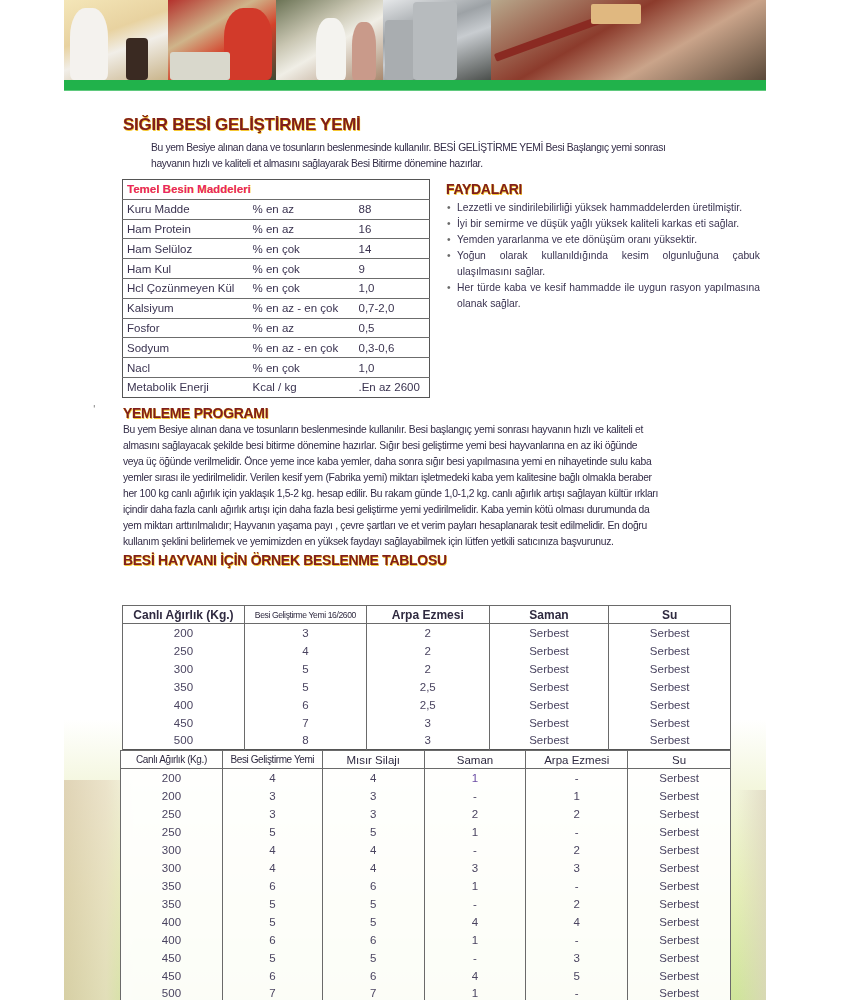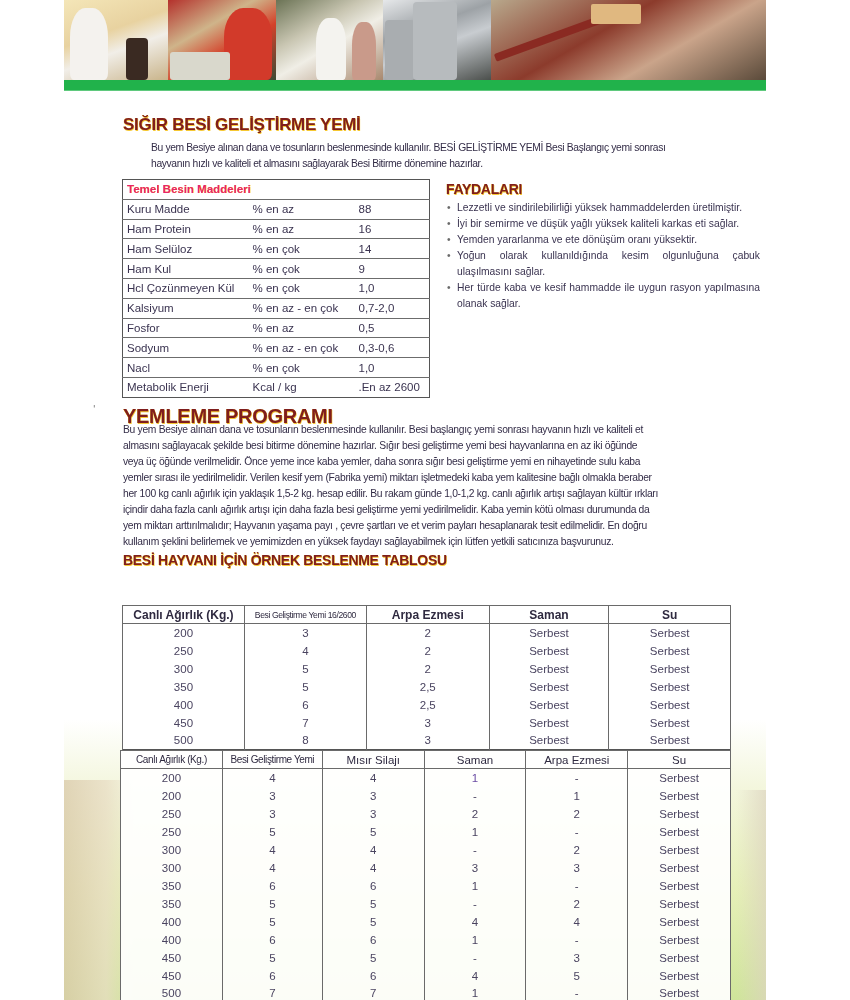--- a/index.html
+++ b/index.html
@@ -50,21 +50,21 @@
     }
 
     
     .heading {
       position: absolute; font-family: "Liberation Sans", sans-serif; font-weight: bold;
       color: #7f1d1d; letter-spacing: -0.3px;
       text-shadow: 0.5px 0.5px 0 #f6c832, -0.3px -0.3px 0 #f7d44a;
     }
     .h-main { left: 123px; top: 115px; font-size: 17px; }
     .h-faydalari { left: 446px; top: 181px; font-size: 14px; }
-    .h-yemleme { left: 123px; top: 405px; font-size: 20px; }
+    .h-yemleme { left: 123px; top: 405px; font-size: 14px; }
     .h-tablo { left: 123px; top: 552px; font-size: 14px; }
 
     .para {
       position: absolute; font-family: "Liberation Sans", sans-serif; font-size: 10.3px;
       line-height: 16px; color: #332c47;
     }
     .intro { left: 123px; top: 140px; width: 640px; }
     .intro .line { display: block; white-space: nowrap; letter-spacing: -0.35px; padding-left: 28px; }
 
     
@@ -229,21 +229,21 @@
   <li>Yemden yararlanma ve ete dönüşüm oranı yüksektir.</li>
   <li>Yoğun olarak kullanıldığında kesim olgunluğuna çabuk ulaşılmasını sağlar.</li>
   <li>Her türde kaba ve kesif hammadde ile uygun rasyon yapılmasına olanak sağlar.</li>
 </ul>
 
 <span class="stray-mark">'</span>
 <h2 class="heading h-yemleme">YEMLEME PROGRAMI</h2>
 <div class="para yemleme">
   <span class="line">Bu yem Besiye alınan dana ve tosunların    beslenmesinde kullanılır. Besi başlangıç yemi sonrası hayvanın hızlı ve kaliteli et</span>
   <span class="line">almasını sağlayacak şekilde besi bitirme dönemine hazırlar. Sığır besi geliştirme   yemi besi hayvanlarına en az iki öğünde</span>
-  <span class="line">veya üç öğünde verilmelidir. Önce yeme ince kaba yemler, daha sonra sığır besi geliştirme yemi en nihayetinde sulu kaba</span>
+  <span class="line">veya üç öğünde verilmelidir. Önce yeme ince kaba yemler, daha sonra sığır besi yapılmasına yemi en nihayetinde sulu kaba</span>
   <span class="line">yemler sırası ile yedirilmelidir. Verilen kesif yem (Fabrika yemi) miktarı işletmedeki kaba yem kalitesine bağlı olmakla beraber</span>
   <span class="line">her 100 kg canlı ağırlık için yaklaşık 1,5-2 kg. hesap edilir. Bu rakam günde 1,0-1,2 kg. canlı ağırlık artışı sağlayan kültür ırkları</span>
   <span class="line">içindir daha fazla canlı ağırlık artışı için daha fazla besi geliştirme yemi yedirilmelidir. Kaba yemin kötü olması durumunda da</span>
   <span class="line">yem miktarı arttırılmalıdır; Hayvanın yaşama payı , çevre şartları ve et verim payları hesaplanarak tesit edilmelidir. En doğru</span>
   <span class="line">kullanım şeklini belirlemek ve yemimizden en yüksek faydayı sağlayabilmek için lütfen yetkili satıcınıza başvurunuz.</span>
 </div>
 
 <h2 class="heading h-tablo">BESİ HAYVANI İÇİN ÖRNEK BESLENME TABLOSU</h2>
 
 <table class="feed feed1">

